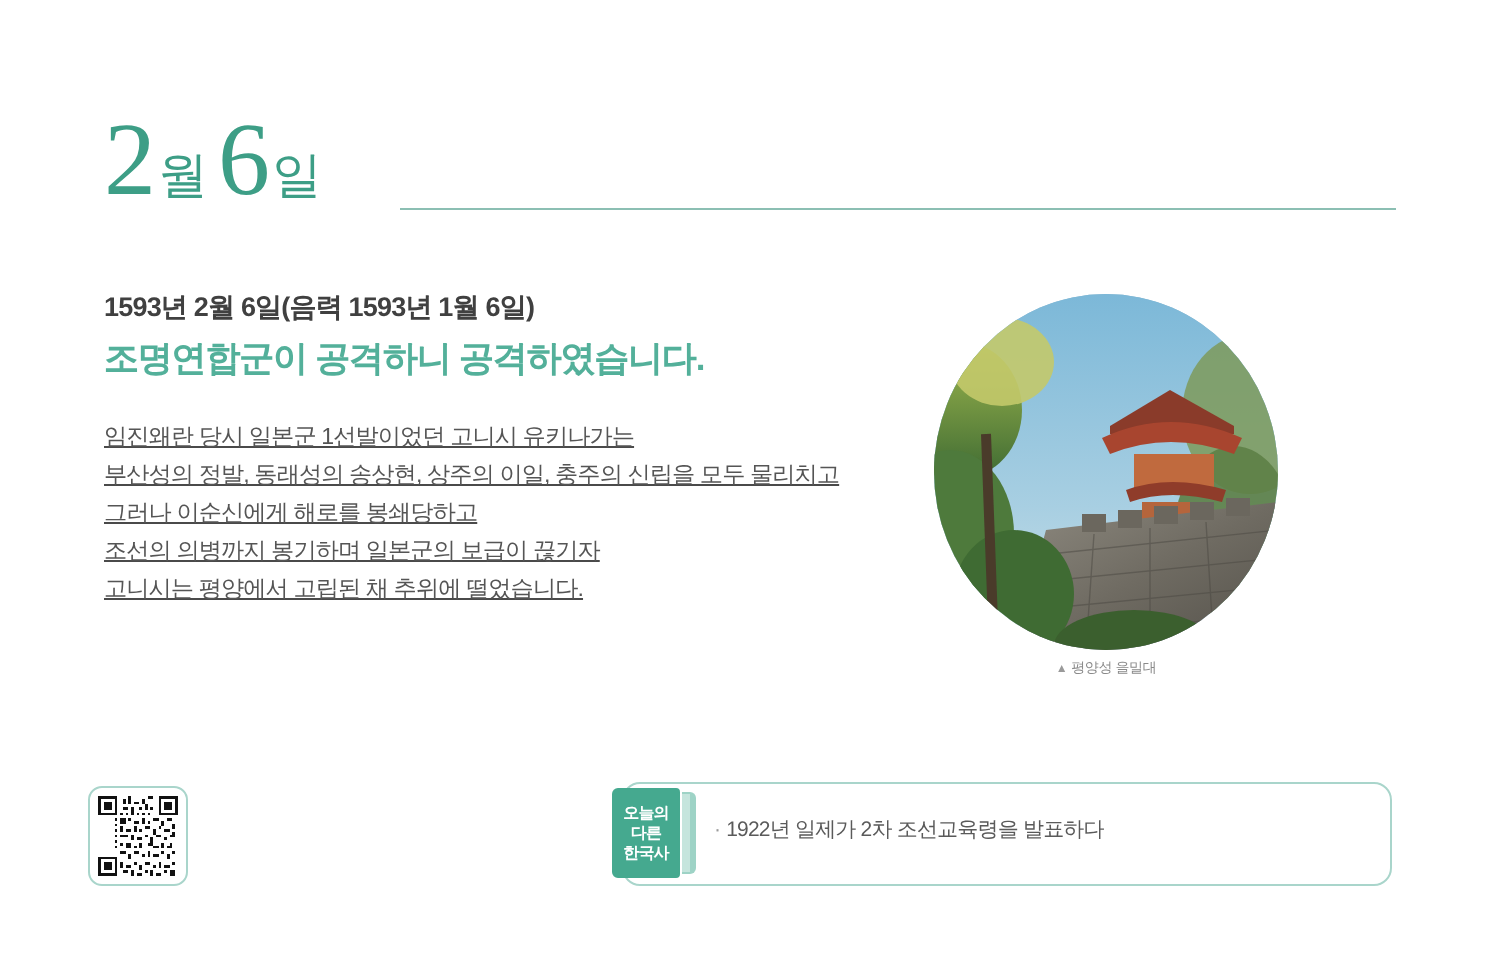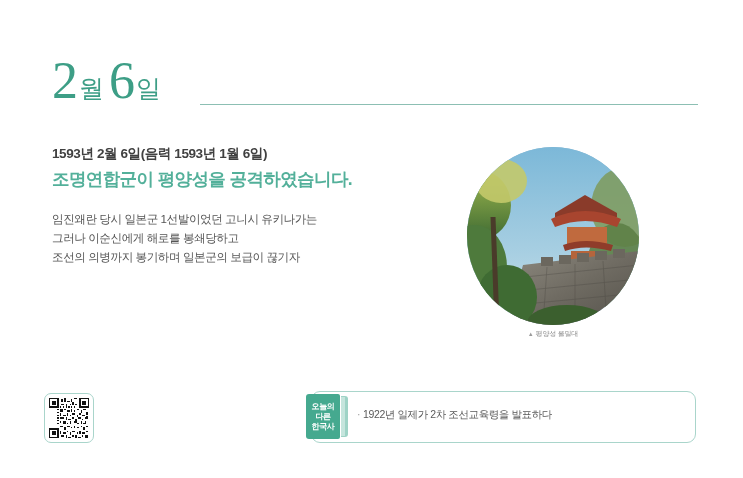--- a/index.html
+++ b/index.html
@@ -79,20 +79,21 @@
     line-height: 1.35;
     margin: 0;
   }
 
   
   .body-copy {
     position: absolute;
     left: 52px;
     top: 209px;
     width: 410px;
+    text-decoration: underline;
   }
   .body-copy p {
     margin: 0;
     font-size: 11.6px;
     line-height: 19px;
     color: #555555;
     letter-spacing: -0.45px;
   }
   .body-copy p + p {
     margin-top: 15px;
@@ -239,28 +240,30 @@
   <div class="date-header">
     <span class="date-num">2</span>
     <span class="date-unit">월</span>
     <span class="date-num">6</span>
     <span class="date-unit">일</span>
   </div>
   <div class="date-rule"></div>
 
   <div class="headline-block">
     <p class="headline-sub">1593년 2월 6일(음력 1593년 1월 6일)</p>
-    <p class="headline-main">조명연합군이 평양성을 공격하였습니다.</p>
+    <p class="headline-main">조명연합군이 공격하니 공격하였습니다.</p>
   </div>
 
   <div class="body-copy">
     <p>
       <span class="line">임진왜란 당시 일본군 1선발이었던 고니시 유키나가는</span>
+      <span class="line">부산성의 정발, 동래성의 송상현, 상주의 이일, 충주의 신립을 모두 물리치고</span>
       <span class="line">그러나 이순신에게 해로를 봉쇄당하고</span>
       <span class="line">조선의 의병까지 봉기하며 일본군의 보급이 끊기자</span>
+      <span class="line">고니시는 평양에서 고립된 채 추위에 떨었습니다.</span>
     </p>
   </div>
 
   <div class="photo-wrap">
     <div class="photo-oval">
       <svg viewBox="0 0 172 178" preserveAspectRatio="xMidYMid slice">
         <defs>
           <linearGradient id="sky" x1="0" y1="0" x2="0" y2="1">
             <stop offset="0%" stop-color="#7cb8d8"></stop>
             <stop offset="60%" stop-color="#a8cfe2"></stop>

